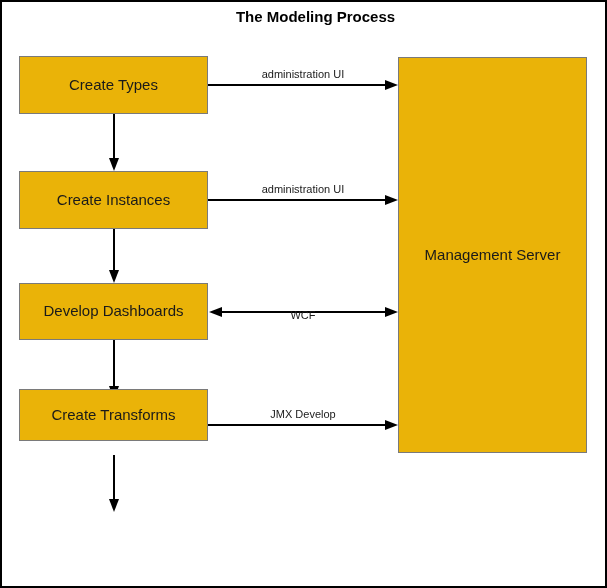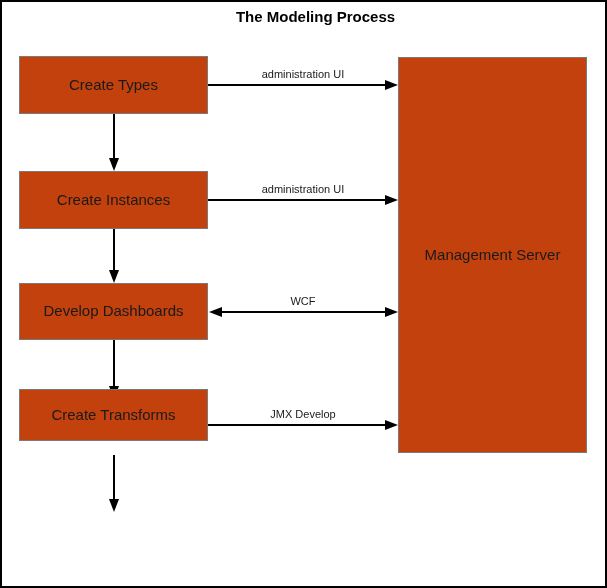--- a/index.html
+++ b/index.html
@@ -24,21 +24,21 @@
     text-align: center;
     font-size: 15px;
     font-weight: bold;
     color: #000000;
     padding-left: 12px;
   }
   .node {
     position: absolute;
     box-sizing: border-box;
     border: 1px solid #7a7a7a;
-    background: #c2410c;
+    background: #eab308;
     display: flex;
     align-items: center;
     justify-content: center;
     text-align: center;
     font-size: 15px;
     color: #1a1a1a;
     white-space: pre-line;
     line-height: 1.25;
   }
   .step    { left: 17px; width: 189px; height: 58px; }
@@ -56,21 +56,21 @@
   .connector-label {
     position: absolute;
     left: 201px;
     width: 200px;
     text-align: center;
     font-size: 11px;
     color: #1a1a1a;
   }
   .label-1 { top: 66px;  }
   .label-2 { top: 181px; }
-  .label-3 { top: 293px; }
+  .label-3 { top: 307px; }
   .label-4 { top: 406px; }
   svg.connectors {
     position: absolute;
     top: 0;
     left: 0;
     width: 603px;
     height: 584px;
     pointer-events: none;
   }
   svg .ln { stroke: #000000; stroke-width: 2; }

